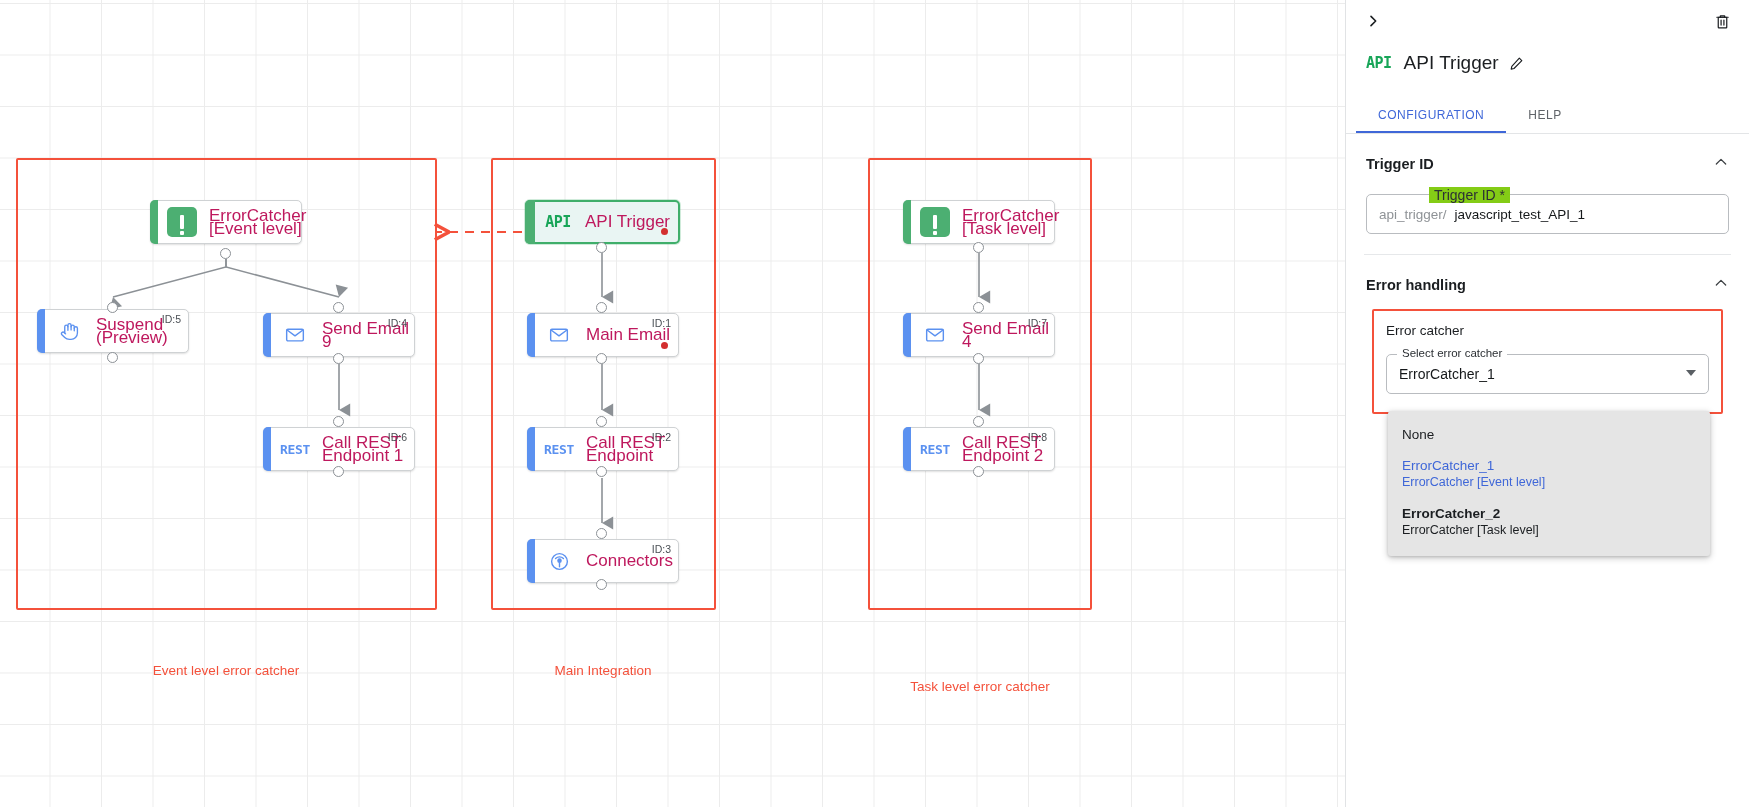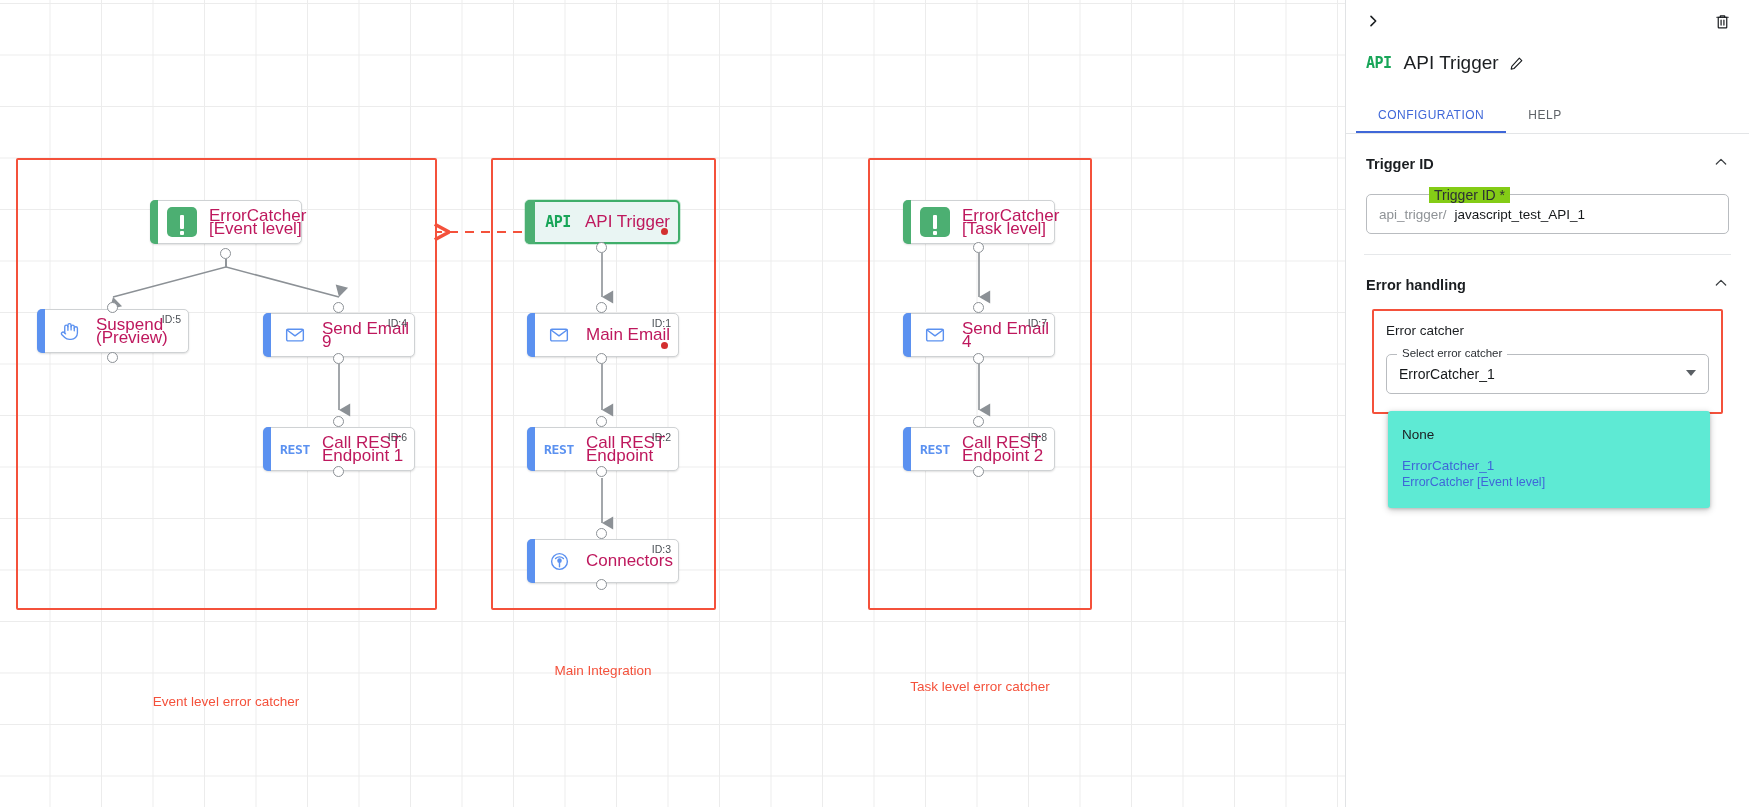--- a/index.html
+++ b/index.html
@@ -221,21 +221,21 @@
   .select-field .sval { font-size: 14px; color:#15181a; }
   .caret {
     position:absolute; right:12px; top:15px;
     width:0;height:0;border-left:5px solid transparent;border-right:5px solid transparent;
     border-top: 6px solid #5a5f64;
   }
   .dropdown {
     position: absolute;
     left: 14px; top: 100px;
     width: 322px;
-    background:#5eead4;
+    background:#e5e5e5;
     border-radius: 3px;
     box-shadow: 0 2px 7px rgba(0,0,0,.22), 0 1px 3px rgba(0,0,0,.15);
     padding: 8px 0 10px 0;
     z-index: 20;
   }
   .dd-item { padding: 7px 14px; cursor: pointer; }
   .dd-item .l1 { font-size: 13.5px; color:#1b1e21; line-height:17px;}
   .dd-item .l2 { font-size: 12.5px; color:#1b1e21; line-height:17px;}
   .dd-item.sel .l1 { color:#3f67d8; }
   .dd-item.sel .l2 { color:#3f67d8; }
@@ -275,21 +275,21 @@
       <path d="M979,253 L979,297" fill="none" stroke="#8c9196" stroke-width="1.6" marker-end="url(#arr)"></path>
       <path d="M979,364 L979,410" fill="none" stroke="#8c9196" stroke-width="1.6" marker-end="url(#arr)"></path>
 
       <path d="M522,232 L437,232" fill="none" stroke="#f4513b" stroke-width="2.2" stroke-dasharray="9 7" marker-end="url(#arrRed)"></path>
     </svg>
 
     <div class="group-box" style="left:16px; top:158px; width:421px; height:452px;"></div>
     <div class="group-box" style="left:491px; top:158px; width:225px; height:452px;"></div>
     <div class="group-box" style="left:868px; top:158px; width:224px; height:452px;"></div>
 
-    <div class="group-label" style="left:116px; top:694px; width:220px;">Event level error catcher</div>
+    <div class="group-label" style="left:116px; top:663px; width:220px;">Event level error catcher</div>
     <div class="group-label" style="left:493px; top:663px; width:220px;">Main Integration</div>
     <div class="group-label" style="left:870px; top:679px; width:220px;">Task level error catcher</div>
 
     <div class="node green" style="left:150px; top:200px; width:152px;">
       <div class="accent"></div>
       <div class="nicon bang">
           <div class="ex"></div>
         </div>
       <div class="nlabel">ErrorCatcher
 [Event level]</div>
@@ -490,18 +490,22 @@
         </div>
 
         <div class="dropdown">
           <div class="dd-item">
             <div class="l1">None</div>
           </div>
           <div class="dd-item sel">
             <div class="l1">ErrorCatcher_1</div>
             <div class="l2">ErrorCatcher [Event level]</div>
           </div>
+          <div class="dd-item bold">
+            <div class="l1">ErrorCatcher_2</div>
+            <div class="l2">ErrorCatcher [Task level]</div>
+          </div>
         </div>
       </div>
     </div>
 
   </div>
 </div>
 
 </body></html>

